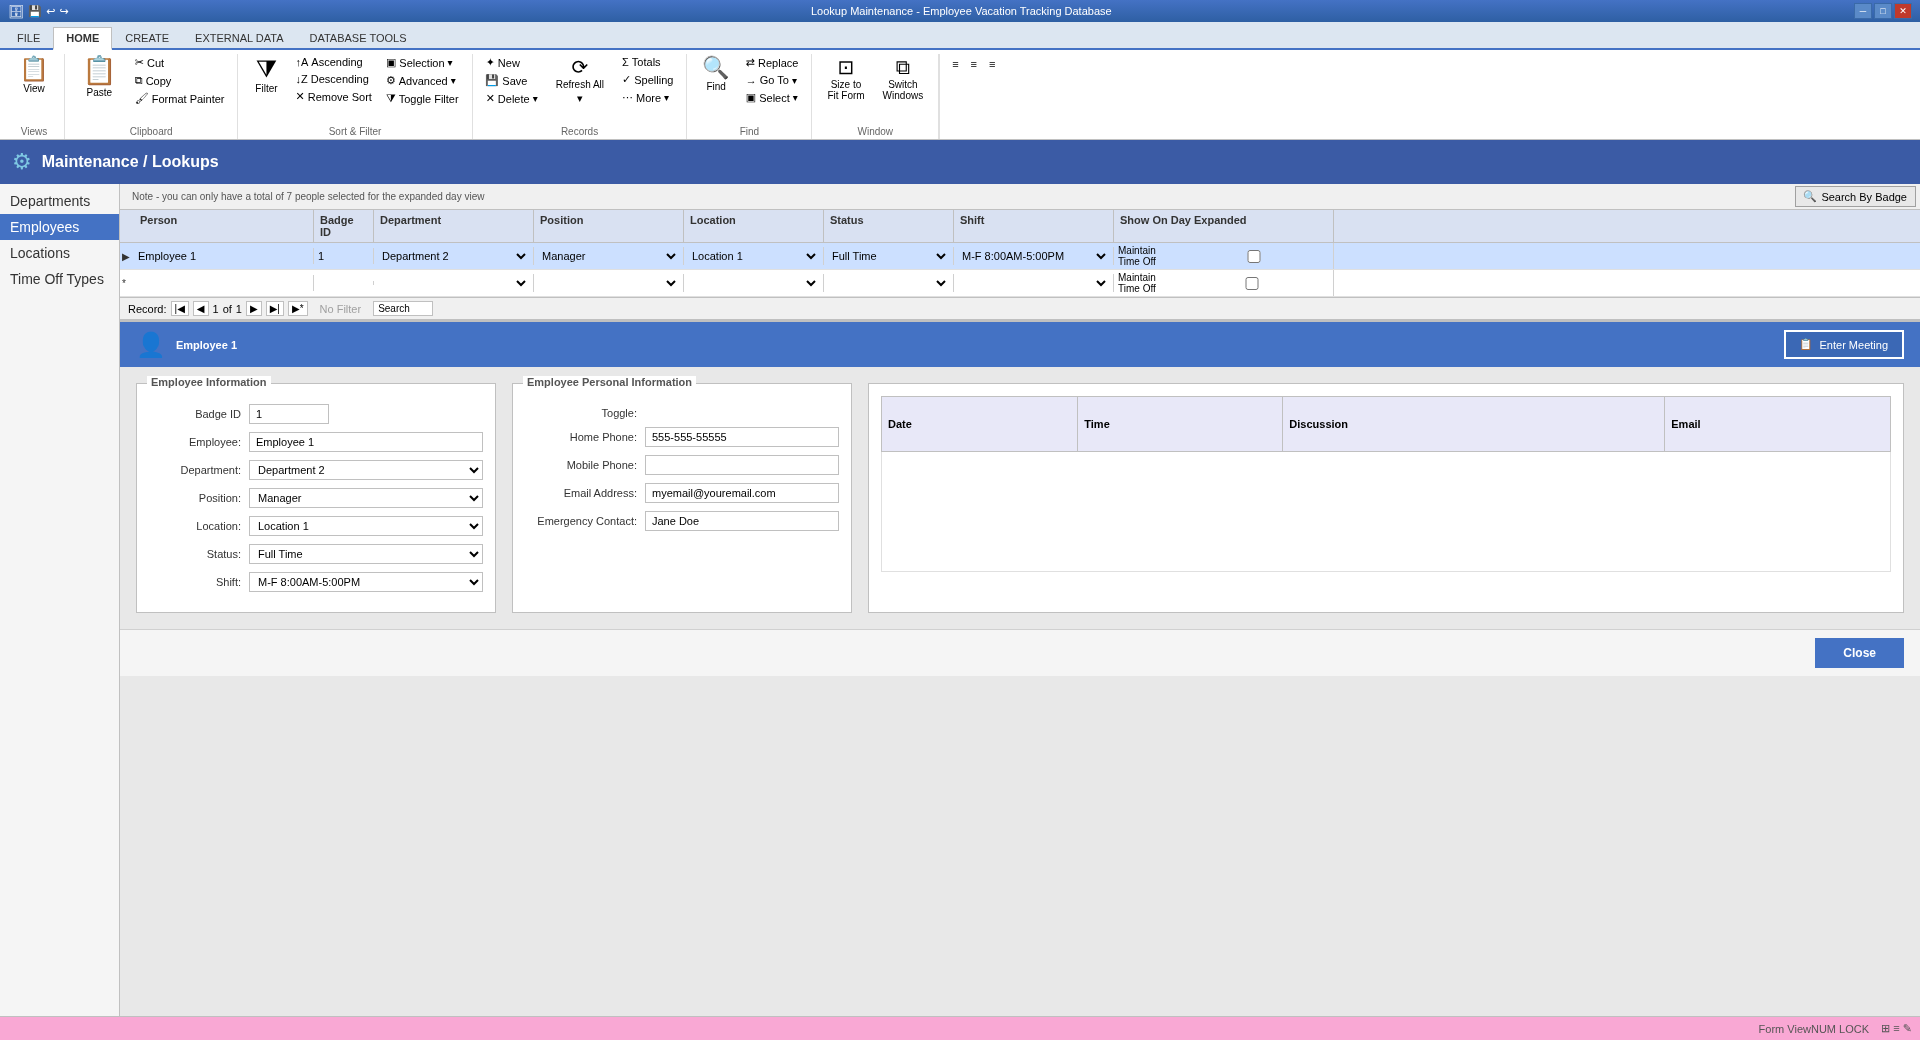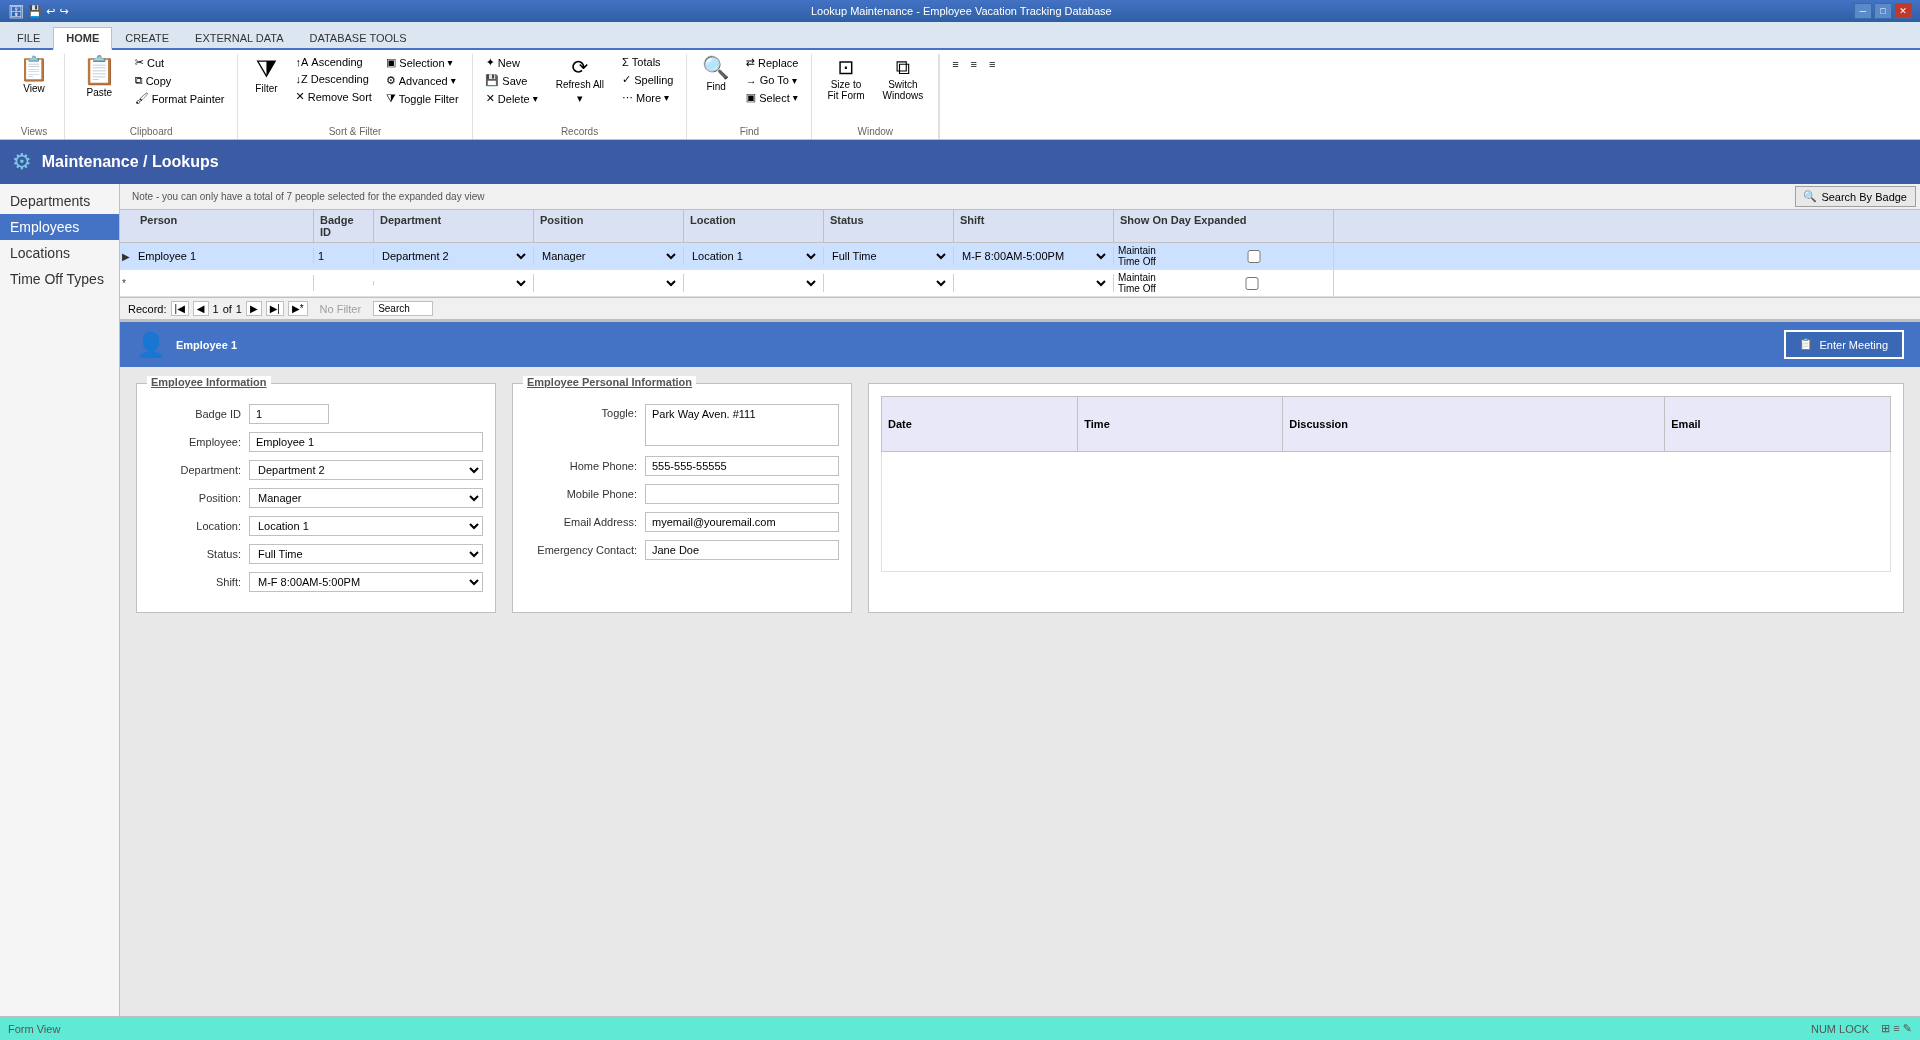--- a/index.html
+++ b/index.html
@@ -251,21 +251,20 @@
     }
     .form-box-title {
       position: absolute;
       top: -8px;
       left: 10px;
       background: white;
       padding: 0 4px;
       font-size: 11px;
       color: #555;
       font-weight: bold;
-      text-decoration: underline;
     }
 
     .emp-info-box { width: 360px; }
     .emp-personal-box { width: 340px; }
     .meetings-box { flex: 1; }
 
     .form-row {
       display: flex;
       align-items: center;
       margin-bottom: 8px;
@@ -320,25 +319,25 @@
       padding: 3px 8px;
       cursor: pointer;
       font-size: 10px;
       display: flex;
       align-items: center;
       gap: 4px;
     }
 
     
     .status-bar {
-      background: #5eead4;
+      background: #f9a8d4;
       border-top: 1px solid #c0c0c0;
       display: flex;
       align-items: center;
-      justify-content: space-between;
+      justify-content: flex-end;
       padding: 2px 8px;
       height: 24px;
       font-size: 10px;
       color: #555;
     }
 
     
     .close-btn {
       background: #4472c4;
       color: white;
@@ -750,23 +749,20 @@
               </select>
             </div>
           </div>
         </div>
 
         <div class="form-box emp-personal-box">
           <div class="form-box-title">Employee Personal Information</div>
           <div style="margin-top:8px;">
             <div class="form-row" style="align-items:flex-start;">
               <div class="form-label personal-label" style="padding-top:3px;">Toggle:</div>
-              <div style="flex:1;">
-                <textarea class="address-textarea" style="">Park Way Aven. #111</textarea>
-              </div>
             </div>
             <div class="form-row">
               <div class="form-label personal-label">Home Phone:</div>
               <input class="form-input personal-input" type="text" value="555-555-55555" style="">
             </div>
             <div class="form-row">
               <div class="form-label personal-label">Mobile Phone:</div>
               <input class="form-input personal-input" type="text" value="" style="">
             </div>
             <div class="form-row">
@@ -793,20 +789,23 @@
             <tbody>
               <tr>
                 <td style="height:120px;" colspan="4"></td>
               </tr>
             </tbody>
           </table>
         </div>
 
       </div>
 
+      <div class="close-btn-row">
+        <button class="close-btn">Close</button>
+      </div>
 
     </div>
 
   </div>
 </div>
 
 <div class="status-bar">
   <span>Form View</span>
   <div style="display:flex; gap:12px; align-items:center;">
     <span>NUM LOCK</span>

